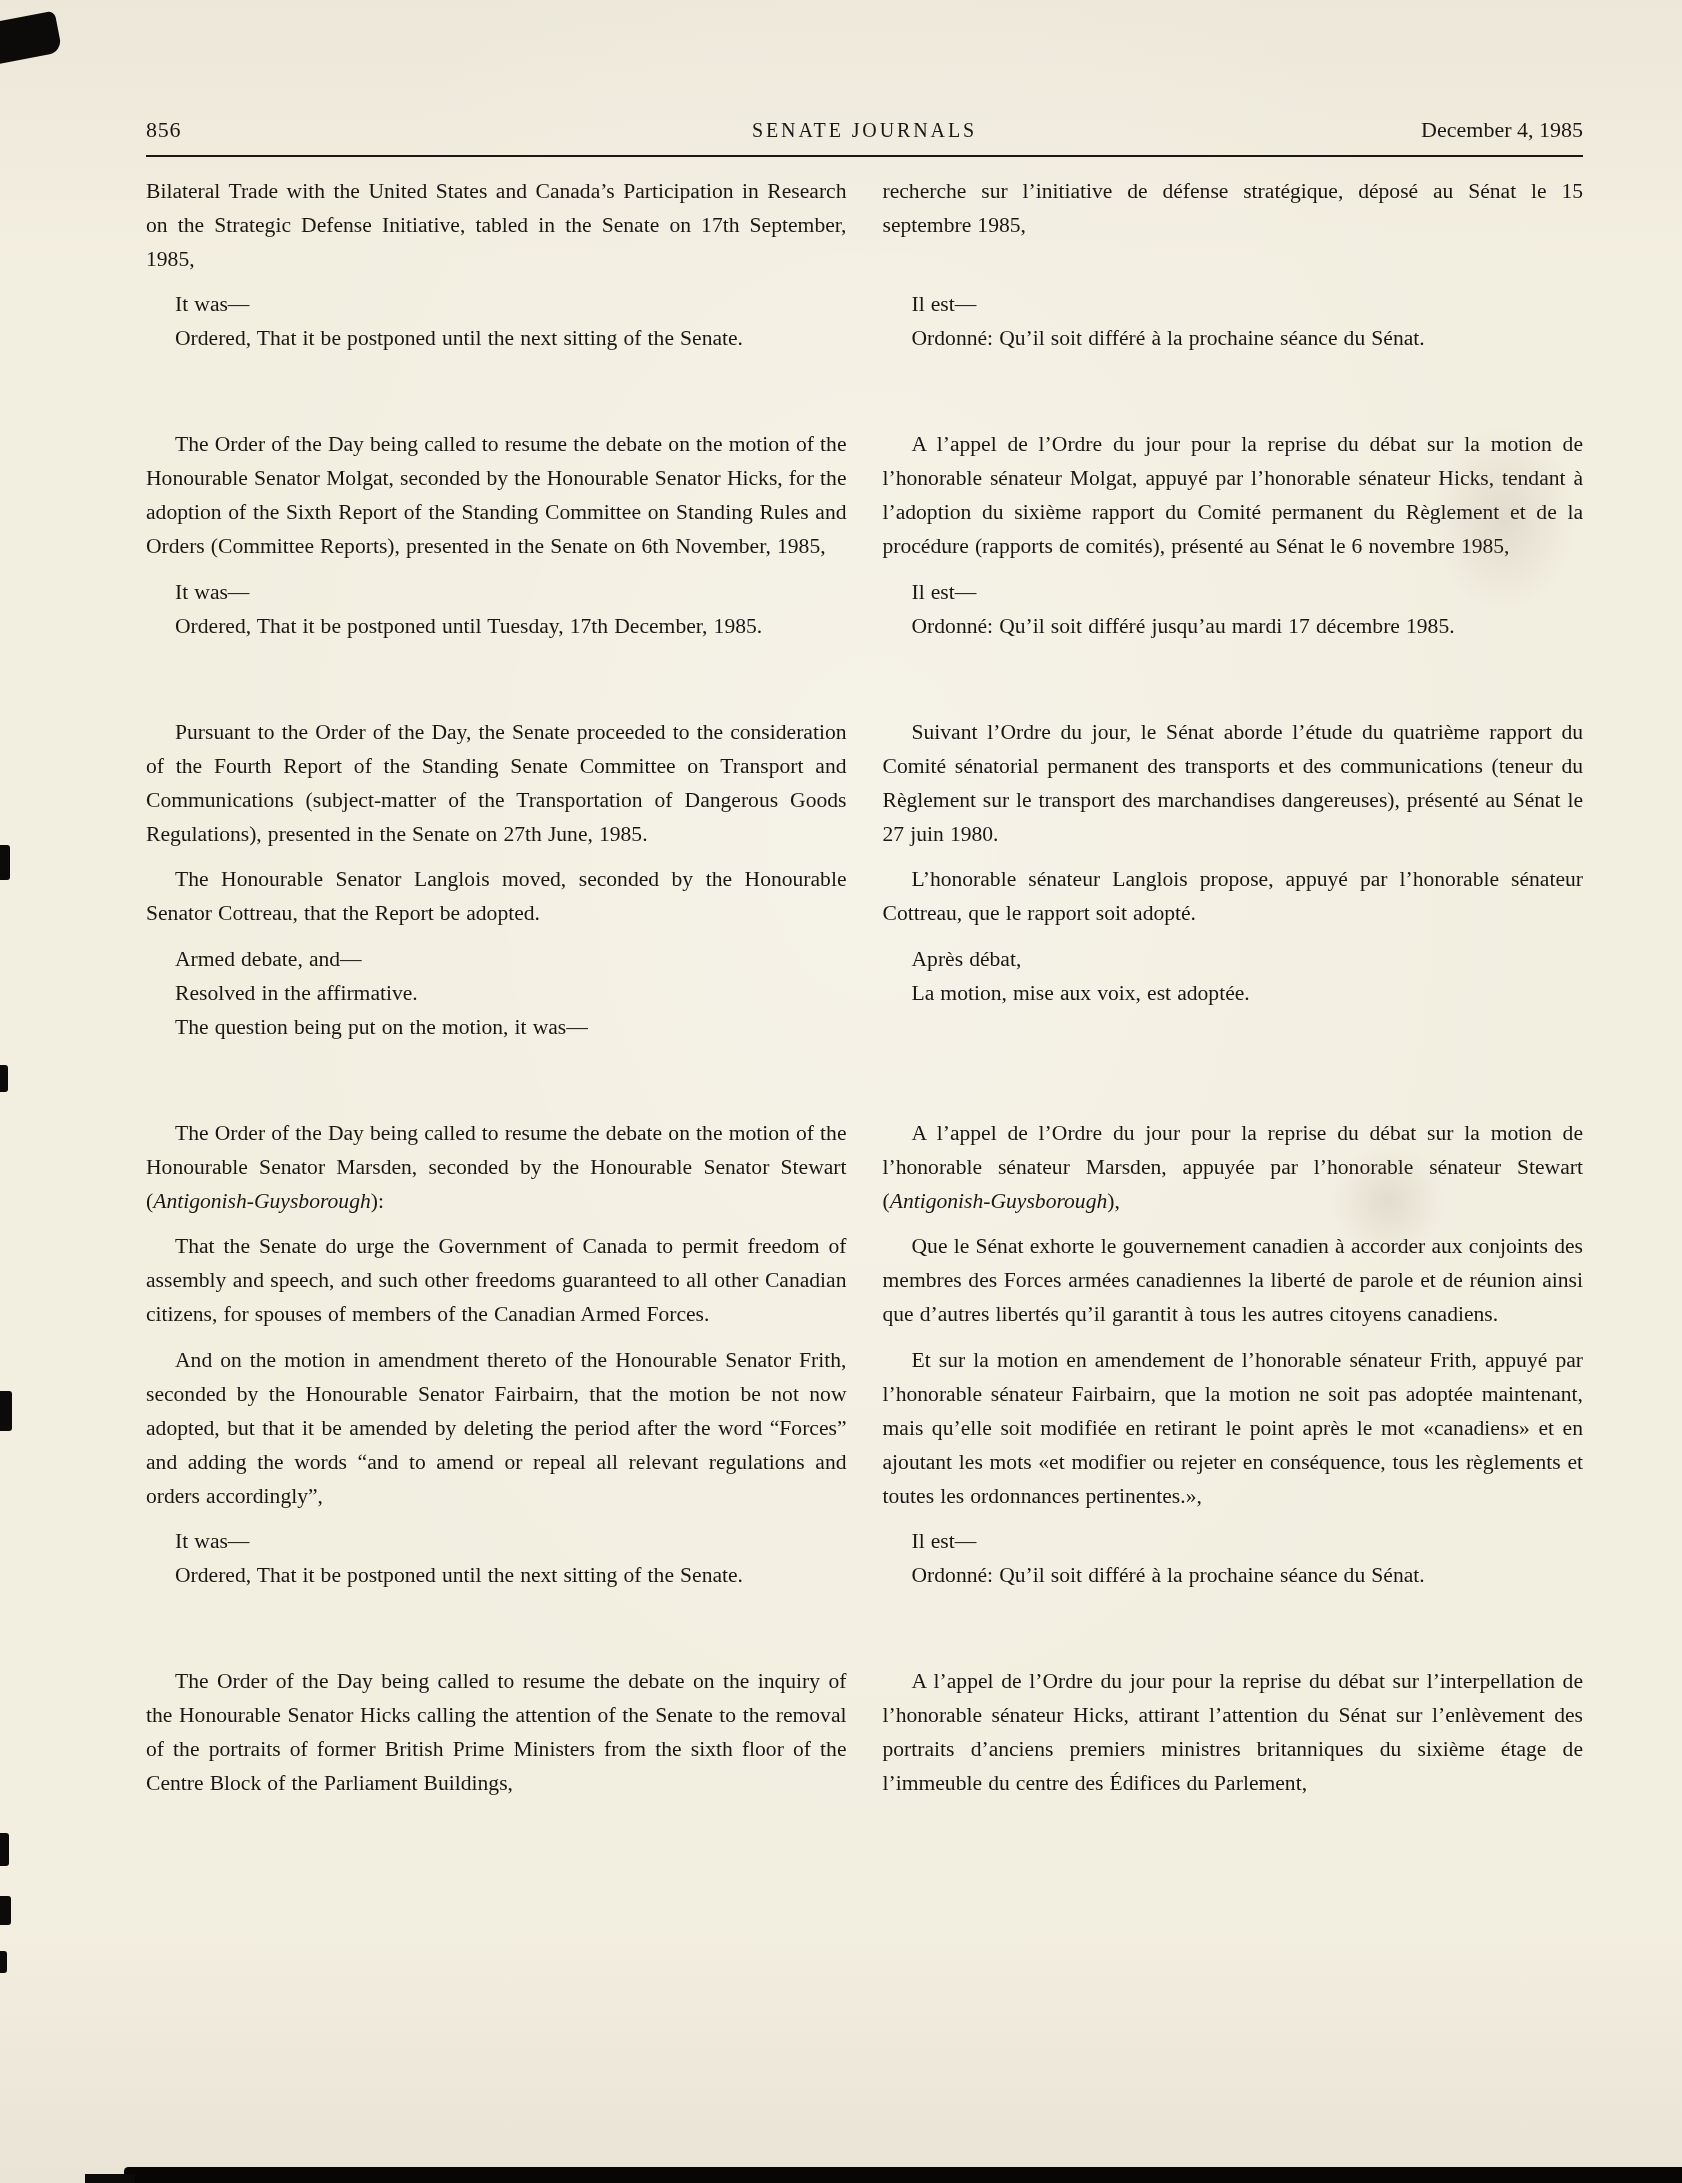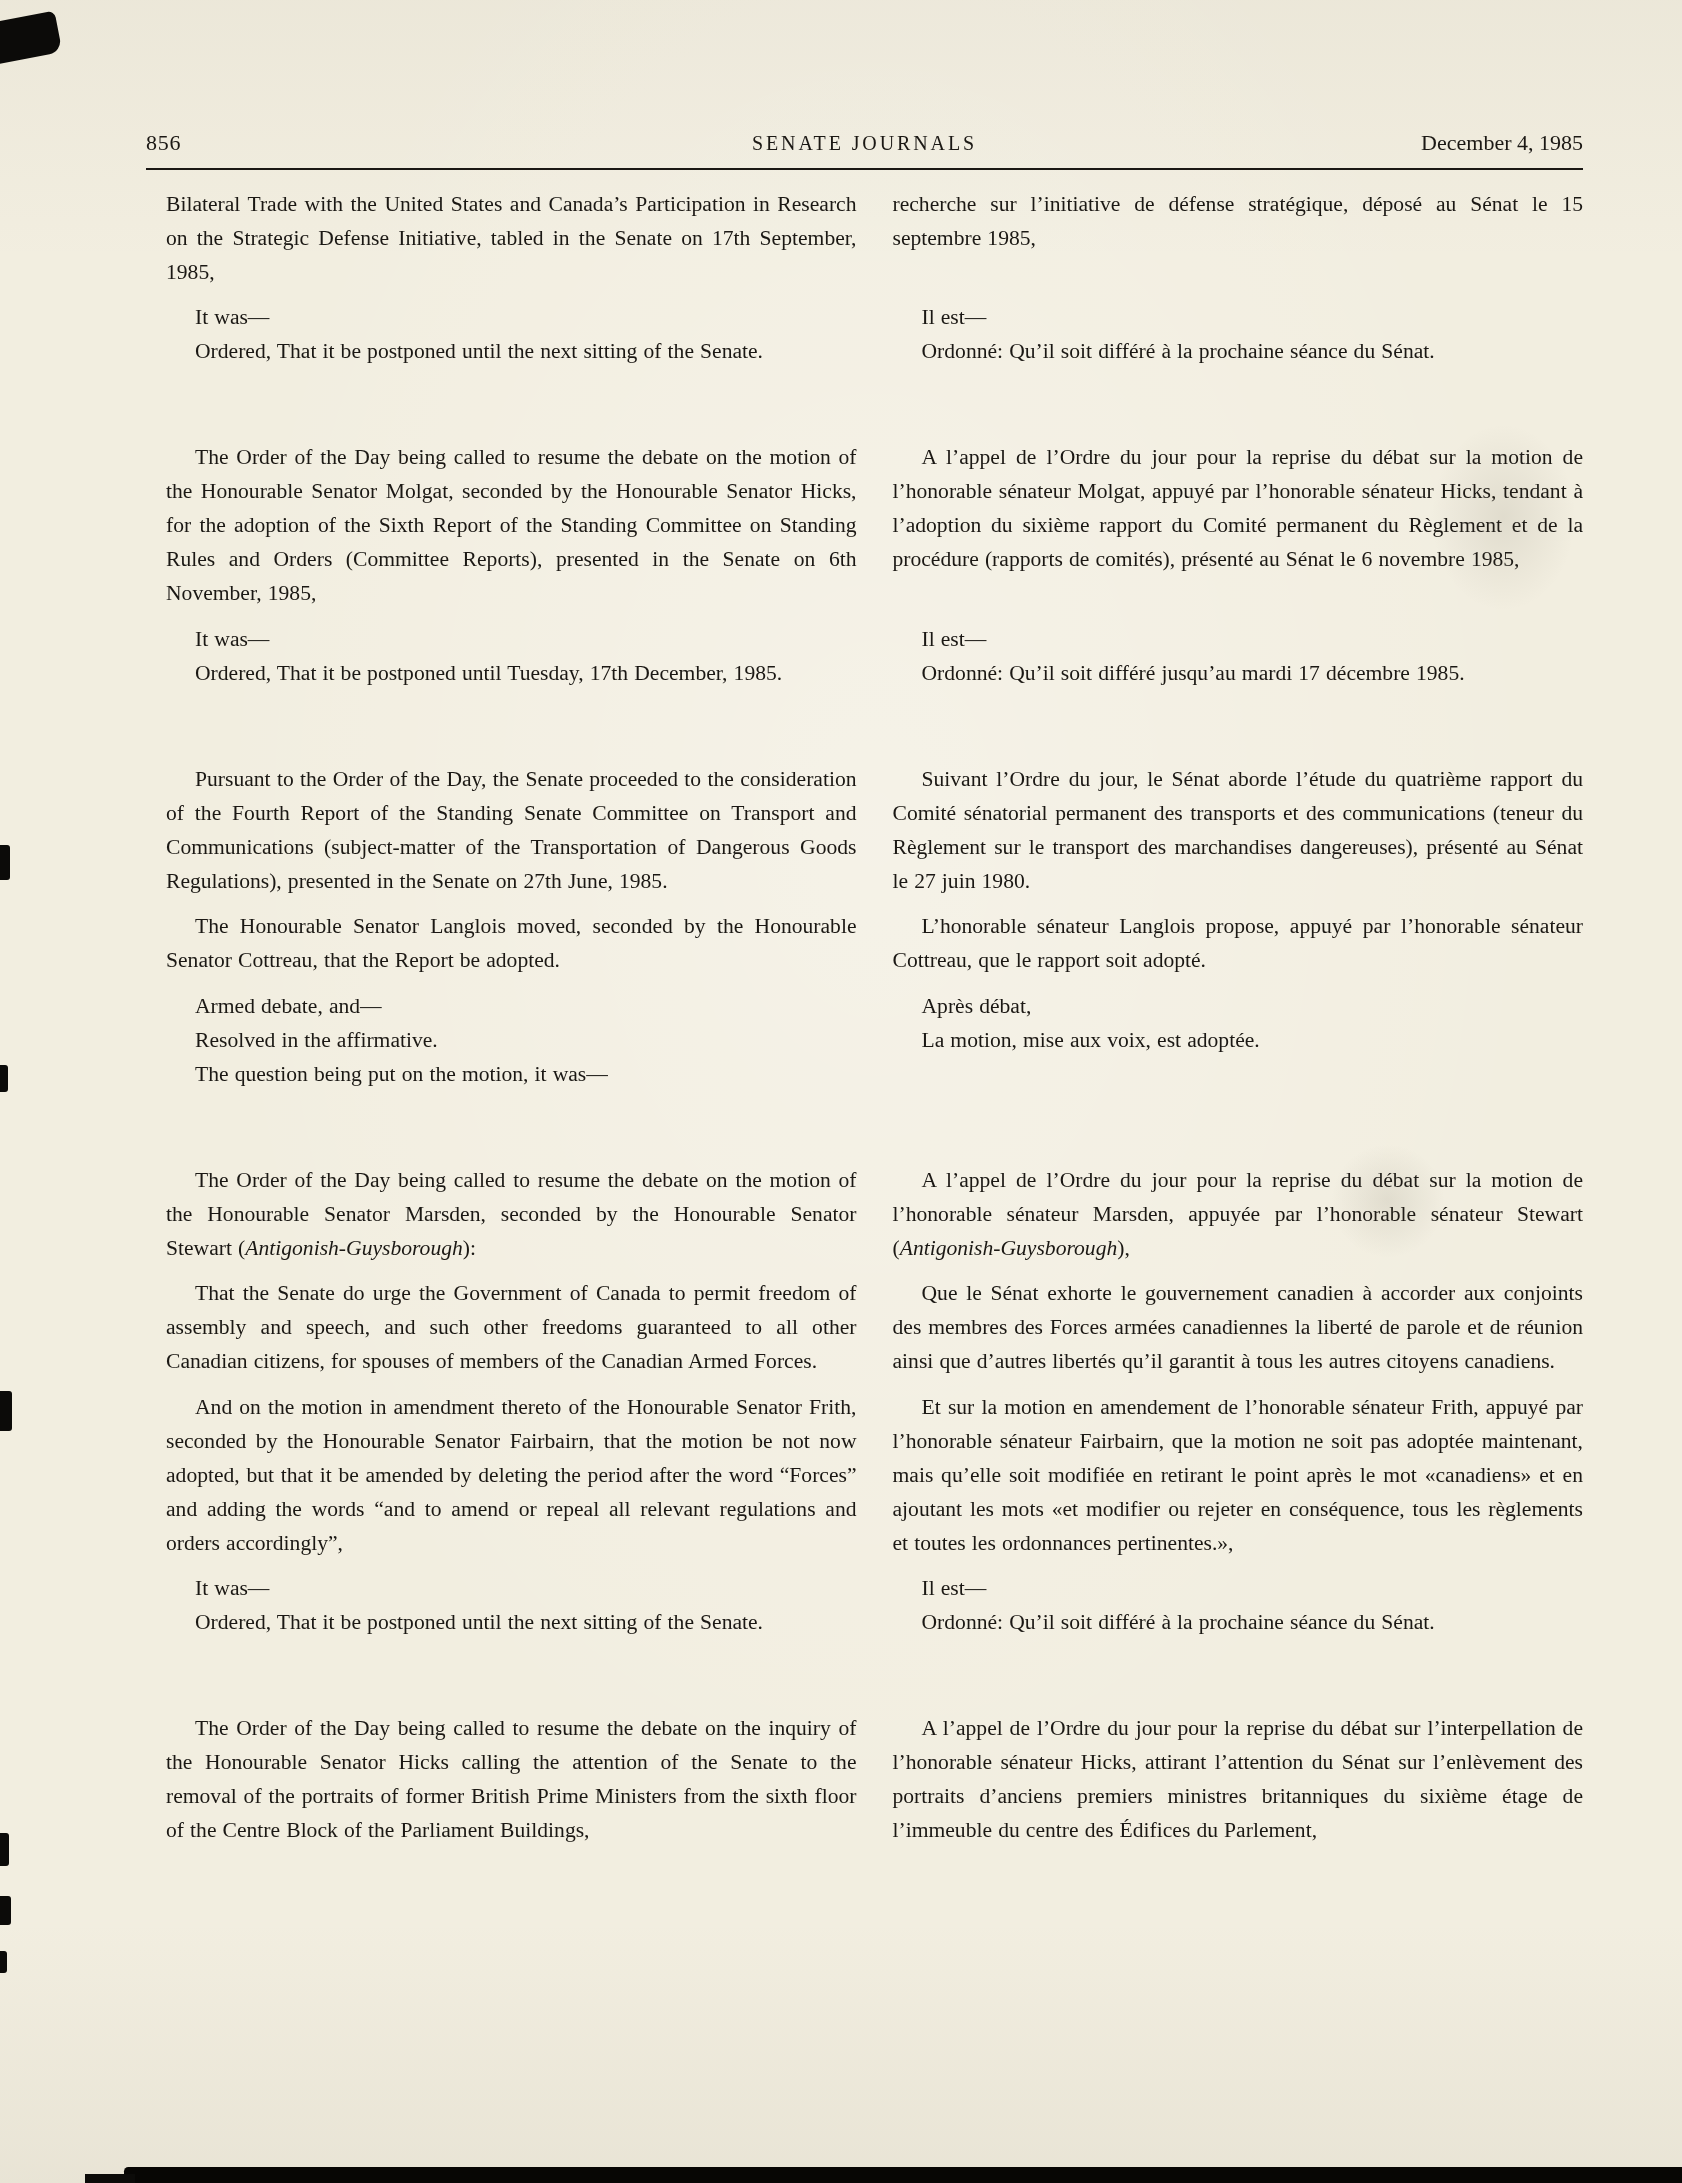--- a/index.html
+++ b/index.html
@@ -24,21 +24,21 @@
     position: absolute;
     inset: 0;
     background:
       radial-gradient(ellipse at 52% 38%, rgba(255,255,255,0.25) 0%, rgba(255,255,255,0) 55%),
       linear-gradient(180deg, rgba(120,110,85,0.05), rgba(120,110,85,0.0) 12%, rgba(120,110,85,0.0) 88%, rgba(120,110,85,0.08)),
       var(--paper);
   }
   .content {
     position: absolute;
     left: 146px;
-    top: 130px;
+    top: 117px;
     width: 1437px;
   }
   .header {
     display: grid;
     grid-template-columns: 1fr auto 1fr;
     align-items: baseline;
     font-size: 22px;
     line-height: 26px;
   }
   .page-number { justify-self: start; letter-spacing: 0.7px; }
@@ -48,21 +48,20 @@
     letter-spacing: 2.9px;
   }
   .issue-date { justify-self: end; }
   .rule {
     margin-top: 11.5px;
     height: 2.2px;
     background: var(--ink);
   }
   .content-body {
     margin-top: 17.3px;
-    margin-left: 20px;
   }
   .row {
     display: grid;
     grid-template-columns: 1fr 1fr;
     column-gap: 36px;
     margin-top: 11.5px;
   }
   .row.first { margin-top: 0; }
   .row.gap-large { margin-top: 72px; }
   .cell p {

